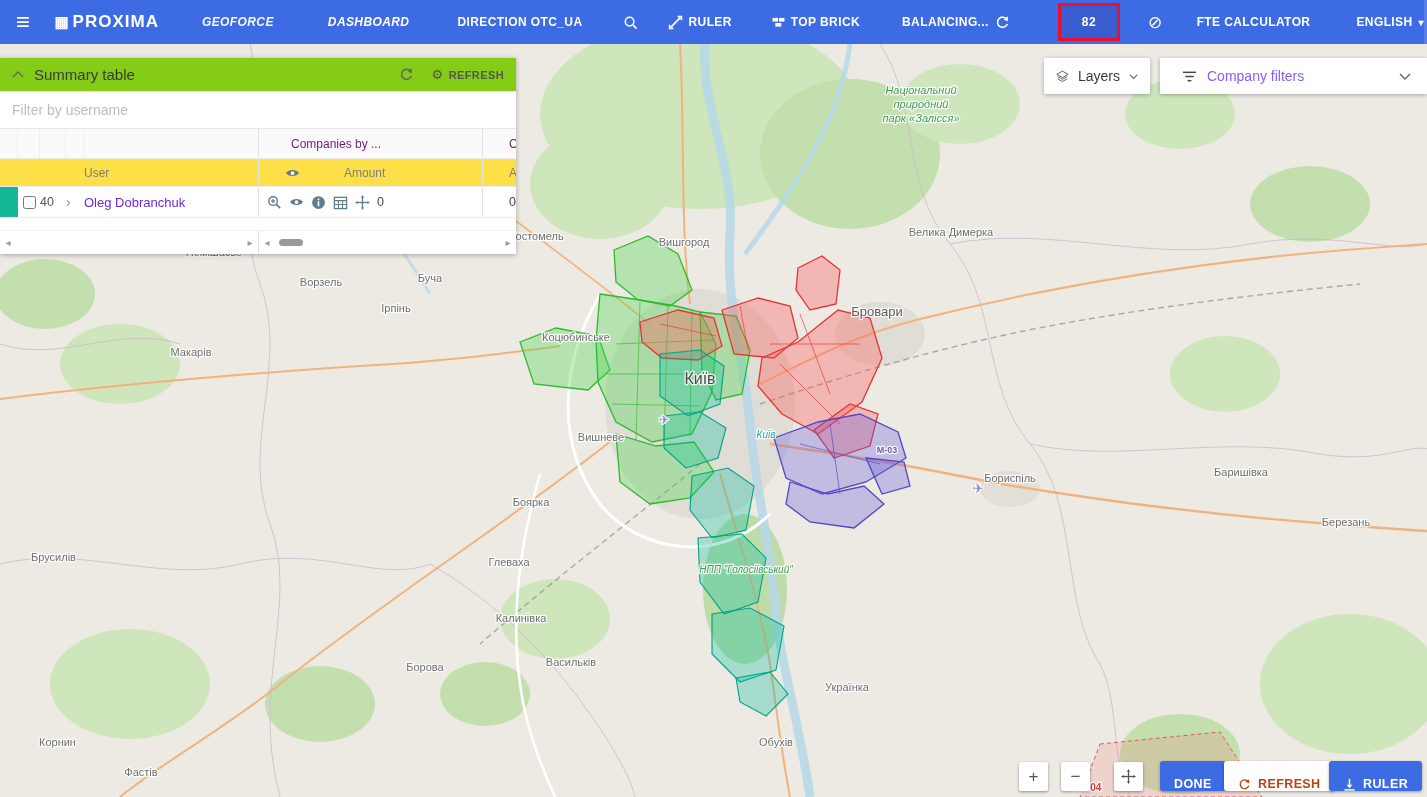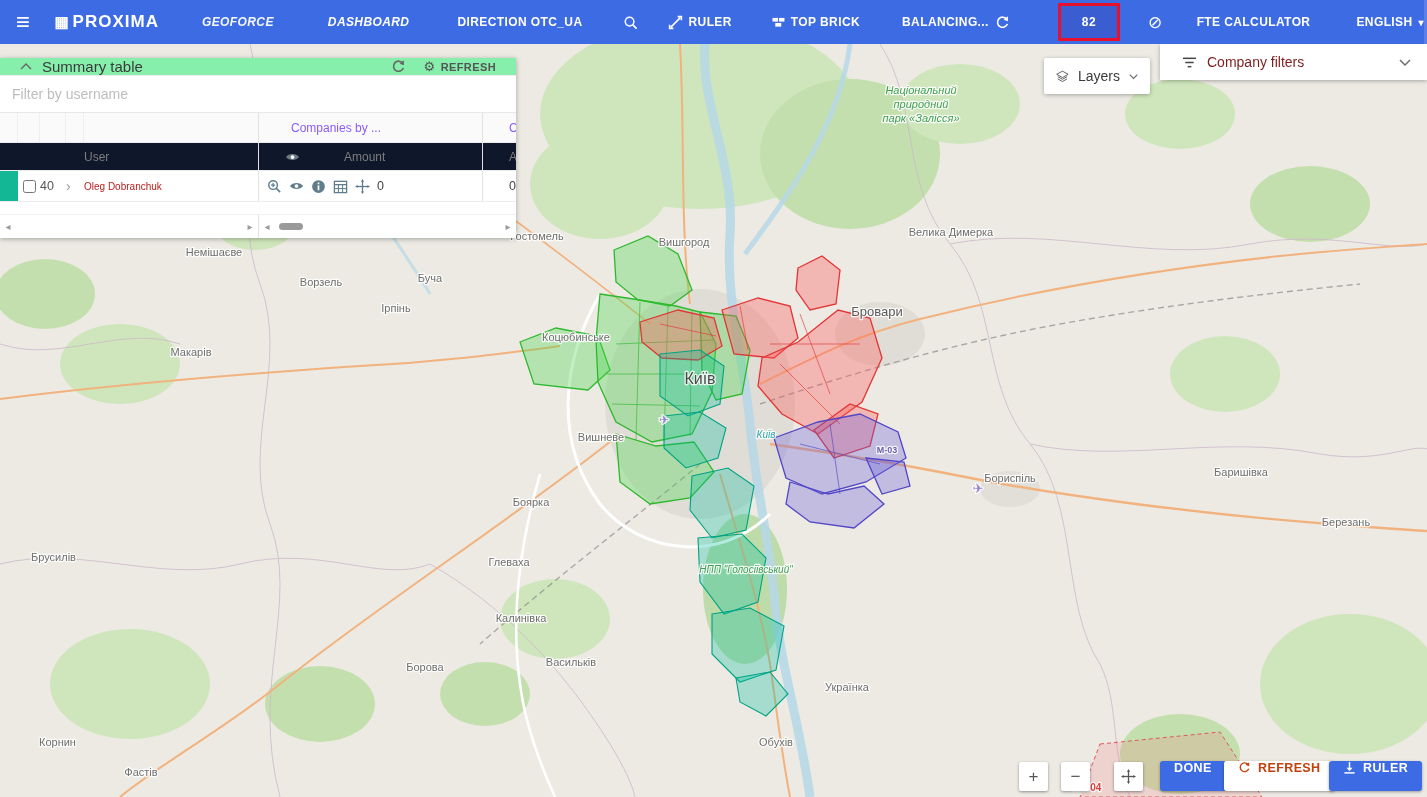--- a/index.html
+++ b/index.html
@@ -27,73 +27,73 @@
   .caret { font-size:10px; }
   .nico { width:15px; height:15px; color:#fff; }
 
   
   .map-area { position:absolute; top:44px; left:0; width:1427px; height:753px; }
   #map-svg { position:absolute; top:0; left:0; }
   .mlabel { paint-order:stroke; stroke:rgba(255,255,255,.85); stroke-width:2.5px; stroke-linejoin:round; }
 
   
   .summary-panel { position:absolute; top:14px; left:0; width:516px; background:#fff; box-shadow:0 1px 5px rgba(0,0,0,.3); color:#444; z-index:20; }
-  .sp-header { height:18px; display:flex; align-items:center; padding:0 20px; border-bottom:1px solid #ececec; background:#86efac; }
+  .sp-header { height:34px; display:flex; align-items:center; padding:0 12px; border-bottom:1px solid #ececec; background:#84cc16; }
   .sp-title { font-size:15px; color:#3a3a3a; margin-left:10px; }
   .sp-right { margin-left:auto; display:flex; align-items:center; gap:18px; }
   .sp-refresh { width:15px; height:15px; color:#666; cursor:pointer; }
   .sp-columns { display:flex; align-items:center; gap:5px; font-size:11px; font-weight:700; letter-spacing:.4px; color:#555; cursor:pointer; }
   .sp-columns .gear { font-size:13px; font-weight:400; }
   .chev-ico { width:12px; height:7px; color:#666; cursor:pointer; }
   .sp-filter { height:37px; border-bottom:1px solid #e7e7e7; display:flex; align-items:center; }
   .sp-filter input { border:none; outline:none; width:100%; height:100%; padding:0 12px; font-size:14px; font-family:"Liberation Sans",sans-serif; color:#444; }
   .sp-filter input::placeholder { color:#bdbdbd; }
   .t-row { display:flex; position:relative; border-bottom:1px solid #ececec; align-items:stretch; }
   .r-group { height:30px; background:#fafafa; }
-  .r-head { height:28px; background:#0f172a; }
+  .r-head { height:28px; background:#fde047; }
   .r-data { height:31px; background:#fff; }
   .c { display:flex; align-items:center; }
   .c-swatch { width:18px; }
   .c-cb { width:22px; justify-content:center; }
   .c-id { width:26px; font-size:12.5px; color:#555; }
   .c-exp { width:18px; color:#999; font-size:14px; }
-  .c-user { width:174px; font-size:10px; color:#b91c1c; }
+  .c-user { width:174px; font-size:13px; color:#6d28d9; }
   .sect2 { width:224px; border-left:1px solid #e2e2e2; display:flex; align-items:center; position:relative; }
   .sect3 { width:34px; border-left:1px solid #e2e2e2; display:flex; align-items:center; padding-left:26px; overflow:hidden; white-space:nowrap; }
-  .gh-cell { font-size:12px; color:#8b5cf6; }
+  .gh-cell { font-size:12px; color:#701a75; }
   .hd-cell { font-size:12px; color:#7d7d7d; }
   .r-group .c-swatch,.r-group .c-cb,.r-group .c-id,.r-group .c-exp { border-right:1px solid #efefef; height:100%; }
   .eye-h { width:15px; height:10px; color:#6b7b85; margin-left:26px; }
   .amount-h { margin-left:44px; font-size:12px; color:#7d7d7d; }
   .row-icons { display:flex; align-items:center; gap:7px; padding-left:8px; color:#5f7d8c; }
   .row-icons svg { width:15px; height:15px; cursor:pointer; }
   .amount-val { margin-left:7px; font-size:12.5px; color:#444; }
   .cb { width:13px; height:13px; cursor:pointer; accent-color:#3d6be3; }
   .sp-spacer { height:12px; }
   .scroll-row { height:24px; display:flex; border-top:1px solid #f1f1f1; }
   .sc-track { position:relative; display:flex; align-items:center; height:100%; }
   .sc-left { width:258px; }
   .sc-right { width:258px; border-left:1px solid #e2e2e2; }
   .sc-arrow { font-size:10px; color:#9a9a9a; width:16px; text-align:center; cursor:pointer; }
   .sc-arrow.right { margin-left:auto; }
   .sc-thumb { width:24px; height:7px; border-radius:4px; background:#9a9a9a; margin-left:4px; cursor:grab; }
 
   
   .layers-btn { position:absolute; top:14px; left:1044px; width:106px; height:36px; background:#fff; border-radius:2px; box-shadow:0 1px 4px rgba(0,0,0,.3); display:flex; align-items:center; gap:9px; padding:0 12px; font-size:14px; color:#3a3a3a; cursor:pointer; z-index:20; }
   .layers-btn .lyr-ico { width:17px; height:15px; color:#555; }
-  .filters-bar { position:absolute; top:0; left:1160px; width:267px; height:36px; background:#fff; box-shadow:0 1px 4px rgba(0,0,0,.3); display:flex; align-items:center; gap:10px; padding:0 16px 0 22px; font-size:14px; color:#7f1d1d; cursor:pointer; z-index:20; }
+  .filters-bar { position:absolute; top:14px; left:1160px; width:267px; height:36px; background:#fff; box-shadow:0 1px 4px rgba(0,0,0,.3); display:flex; align-items:center; gap:10px; padding:0 16px 0 22px; font-size:14px; color:#8b5cf6; cursor:pointer; z-index:20; }
   .filters-bar .flt-ico { width:15px; height:13px; color:#444; }
   .filters-bar .chev-ico { margin-left:auto; }
 
   .zoom-btn { position:absolute; width:29px; height:29px; background:#fff; border:none; border-radius:2px; box-shadow:0 1px 3px rgba(0,0,0,.4); font-size:17px; color:#555; cursor:pointer; z-index:20; display:flex; align-items:center; justify-content:center; font-family:"Liberation Sans",sans-serif; }
   #zoom-in { left:1019px; top:718px; }
   #zoom-out { left:1061px; top:718px; }
   #locate-btn { left:1114px; top:718px; }
   #locate-btn svg { width:15px; height:15px; color:#555; }
-  .action-btn { position:absolute; top:717px; height:30px; border:none; border-radius:3px; font-size:12.5px; font-weight:700; letter-spacing:.4px; cursor:pointer; display:flex; align-items:flex-start; gap:7px; padding:0 14px; box-shadow:0 1px 3px rgba(0,0,0,.35); font-family:"Liberation Sans",sans-serif; z-index:20; }
+  .action-btn { position:absolute; top:717px; height:30px; border:none; border-radius:3px; font-size:12.5px; font-weight:700; letter-spacing:.4px; cursor:pointer; display:flex; align-items:flex-end; gap:7px; padding:0 14px; box-shadow:0 1px 3px rgba(0,0,0,.35); font-family:"Liberation Sans",sans-serif; z-index:20; }
   .btn-blue { background:#3d6be3; color:#fff; }
   .btn-white { background:#fff; color:#c2410c; }
   #done-btn { left:1160px; }
   #refresh-btn { left:1224px; }
   #saved-btn { left:1329px; }
   .bico { width:13px; height:13px; }
 </style>
 </head>
 <body>
 

